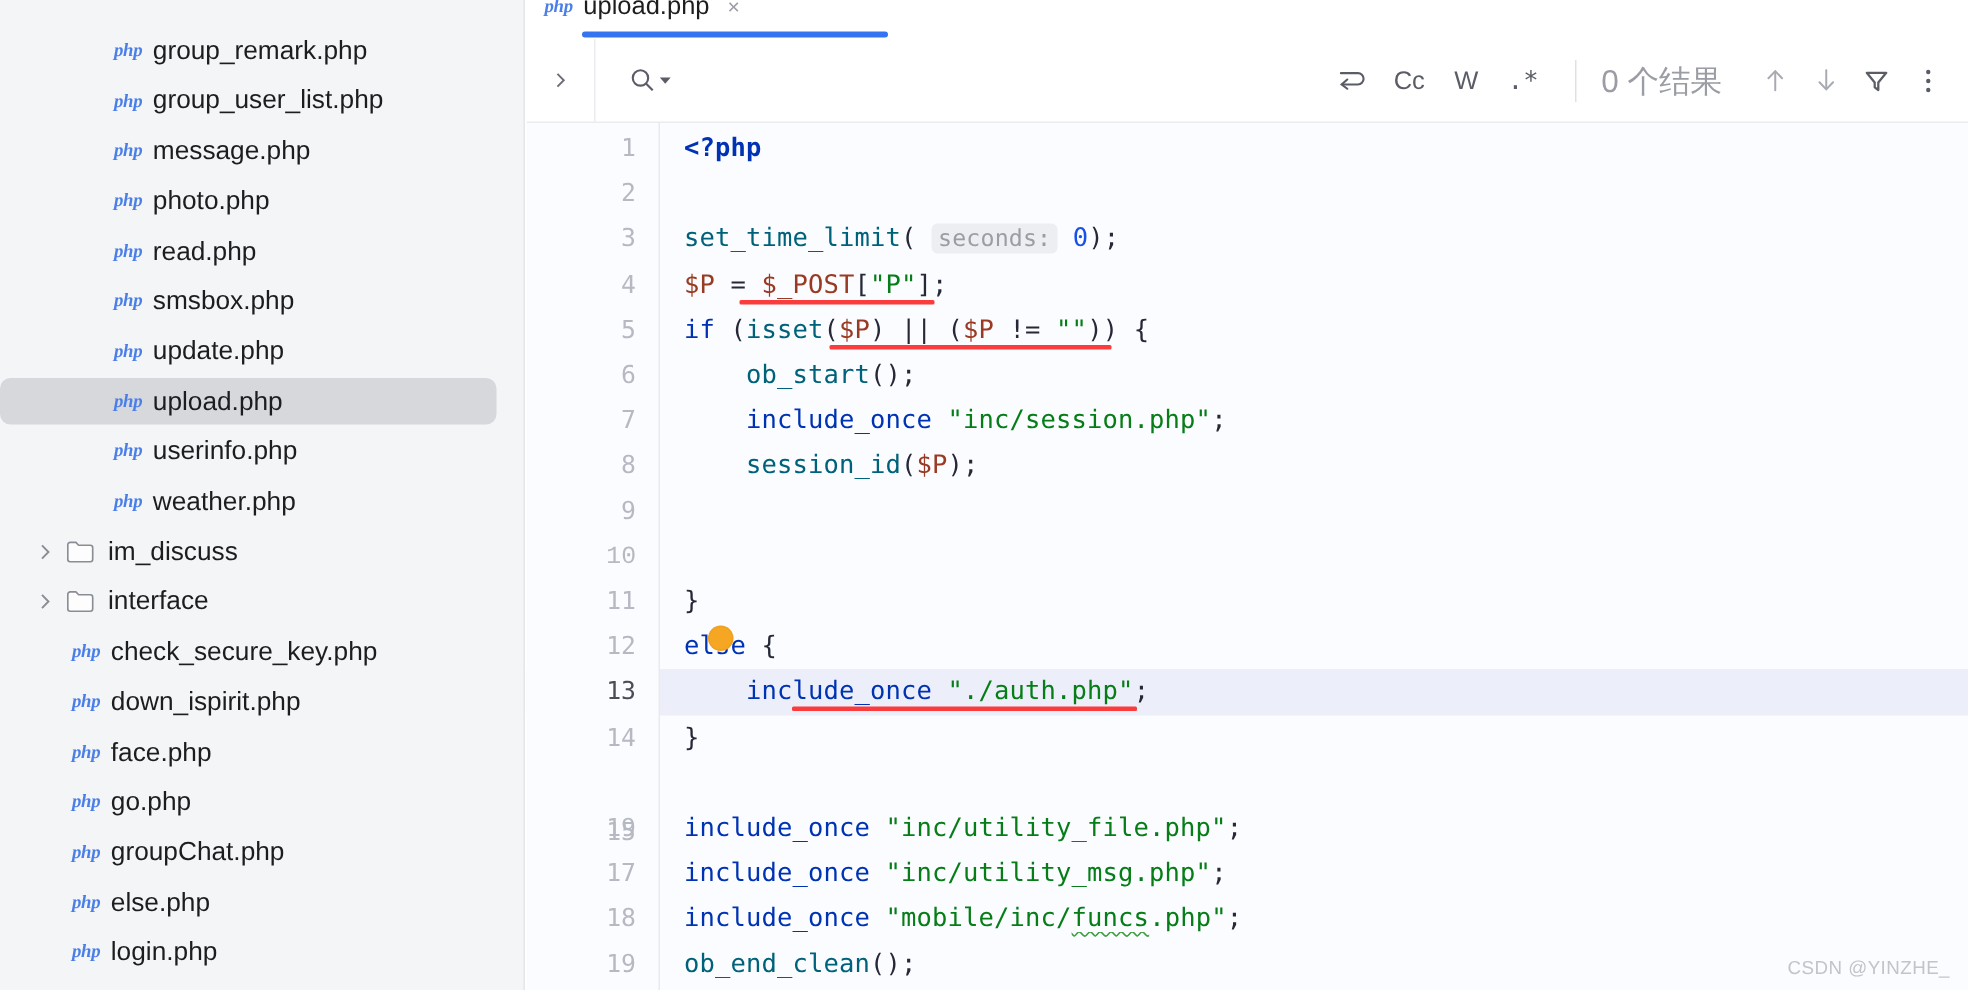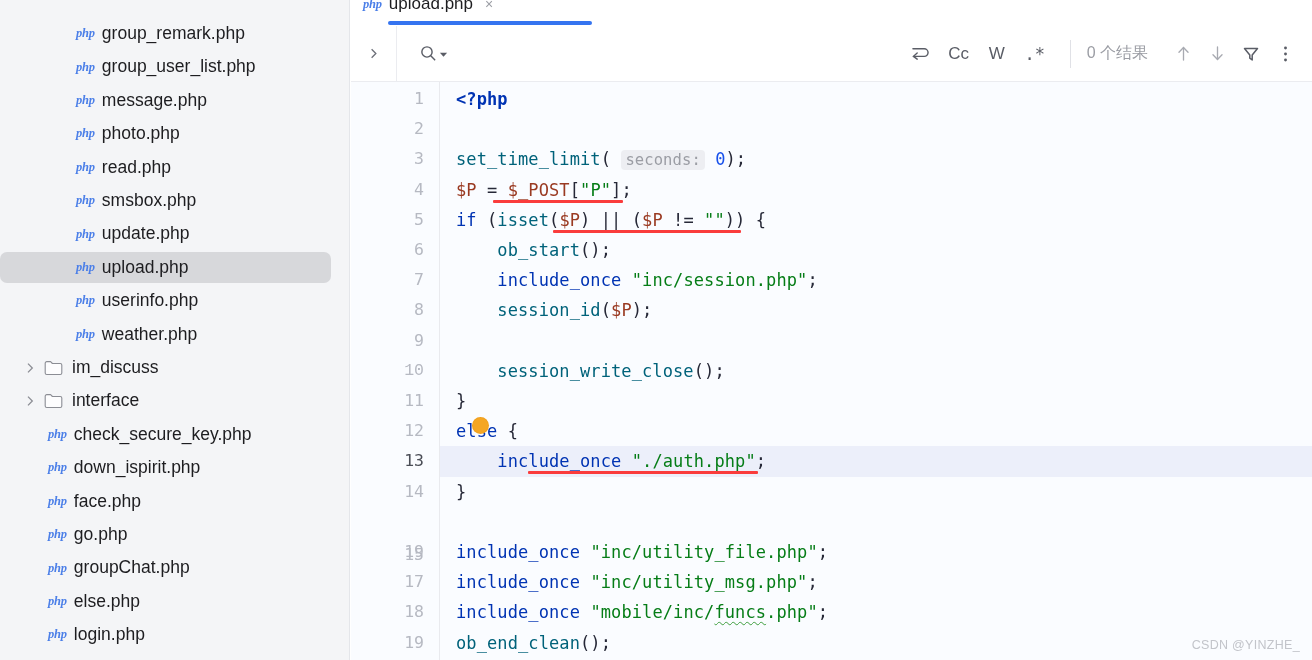--- a/index.html
+++ b/index.html
@@ -140,21 +140,21 @@
     flex: 0 0 auto;
   }
   .tb-opt.mono { font-family: "DejaVu Sans Mono", monospace; font-size: 17px; }
   #tb-divider {
     width: 1px; height: 28px;
     background: #e0e1e6;
     margin: 0 16px;
     flex: 0 0 auto;
   }
   #tb-count {
-    font-size: 16px;
+    font-size: 21px;
     color: #9b9da4;
     margin-right: 18px;
     white-space: nowrap;
     flex: 0 0 auto;
   }
   .tb-nav {
     width: 34px; height: 40px;
     display: flex; align-items: center; justify-content: center;
     color: #a8aab1; font-size: 19px;
     flex: 0 0 auto;
@@ -475,21 +475,20 @@
         </div>
       <div id="code-lines">
           <div class="cl" style="top: 2px; text-align: center;"><span class="tagp">&lt;?php</span></div>
           <div class="cl" style="top: 32.2px;"></div>
           <div class="cl" style="top: 62.4px;"><span class="fn">set_time_limit</span><span class="punc">( </span><span class="hint">seconds:</span><span class="punc"> </span><span class="num">0</span><span class="punc">);</span></div>
           <div class="cl" style="top: 92.6px;"><span class="phpvar">$P</span><span class="punc"> = </span><span class="phpvar">$_POST</span><span class="punc">[</span><span class="str">"P"</span><span class="punc">];</span></div>
           <div class="cl" style="top: 153px;"><span class="punc">    </span><span class="fn">ob_start</span><span class="punc">();</span></div>
           <div class="cl" style="top: 122.8px;"><span class="kw">if</span><span class="punc"> (</span><span class="fn">isset</span><span class="punc">(</span><span class="phpvar">$P</span><span class="punc">) || (</span><span class="phpvar">$P</span><span class="punc"> != </span><span class="str">""</span><span class="punc">)) {</span></div>
           <div class="cl" style="top: 183.2px;"><span class="punc">    </span><span class="kw">include_once</span><span class="punc"> </span><span class="str">"inc/session.php"</span><span class="punc">;</span></div>
           <div class="cl" style="top: 213.4px;"><span class="punc">    </span><span class="fn">session_id</span><span class="punc">(</span><span class="phpvar">$P</span><span class="punc">);</span></div>
-          <div class="cl" style="top: 273.8px;"><span class="punc">    </span><span class="fn">session_write_close</span><span class="punc">();</span></div>
           <div class="cl" style="top: 304px;"><span class="punc">}</span></div>
           <div class="cl" style="top: 334.2px;"><span class="kw">else</span><span class="punc"> {</span></div>
           <div class="cl" style="top: 364.4px;"><span class="punc">    </span><span class="kw">include_once</span><span class="punc"> </span><span class="str">"./auth.php"</span><span class="punc">;</span></div>
           <div class="cl" style="top: 394.6px;"><span class="punc">}</span></div>
           <div class="cl" style="top: 424.8px;"></div>
           <div class="cl" style="top: 455px;"><span class="kw">include_once</span><span class="punc"> </span><span class="str">"inc/utility_file.php"</span><span class="punc">;</span></div>
           <div class="cl" style="top: 485.2px;"><span class="kw">include_once</span><span class="punc"> </span><span class="str">"inc/utility_msg.php"</span><span class="punc">;</span></div>
           <div class="cl" style="top: 515.4px;"><span class="kw">include_once</span><span class="punc"> </span><span class="str">"mobile/inc/</span><span class="str squiggle">funcs</span><span class="str">.php"</span><span class="punc">;</span></div>
           <div class="cl" style="top: 545.6px;"><span class="fn">ob_end_clean</span><span class="punc">();</span></div>
         </div>

